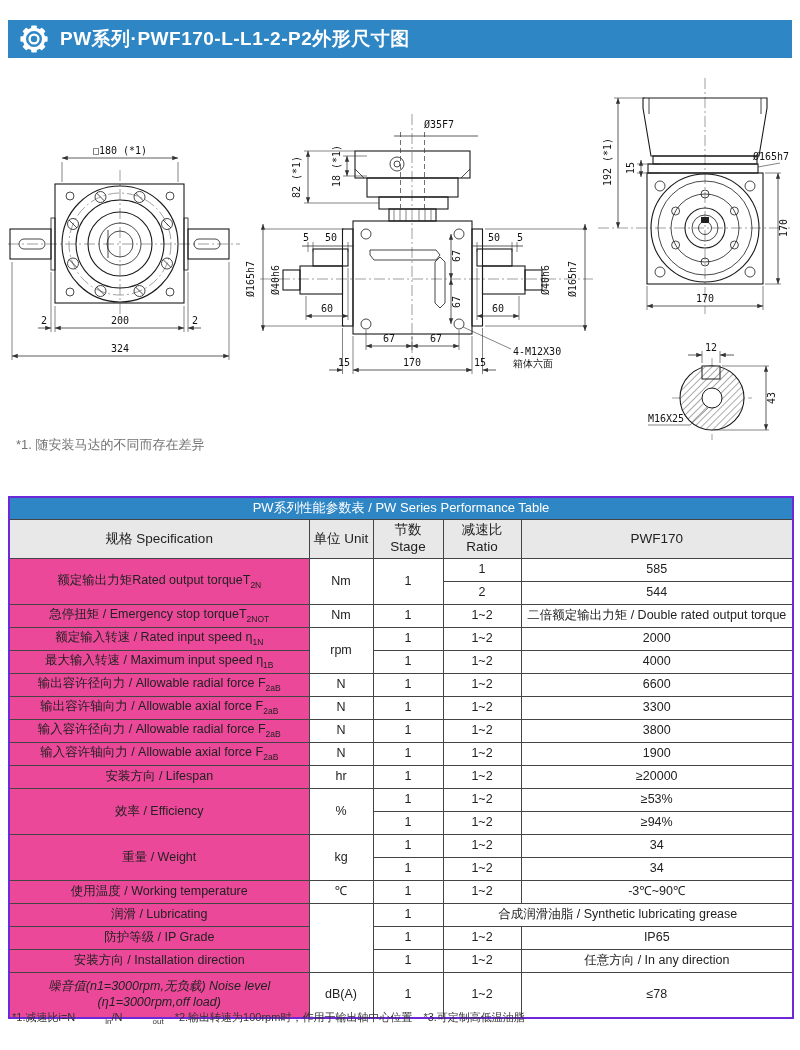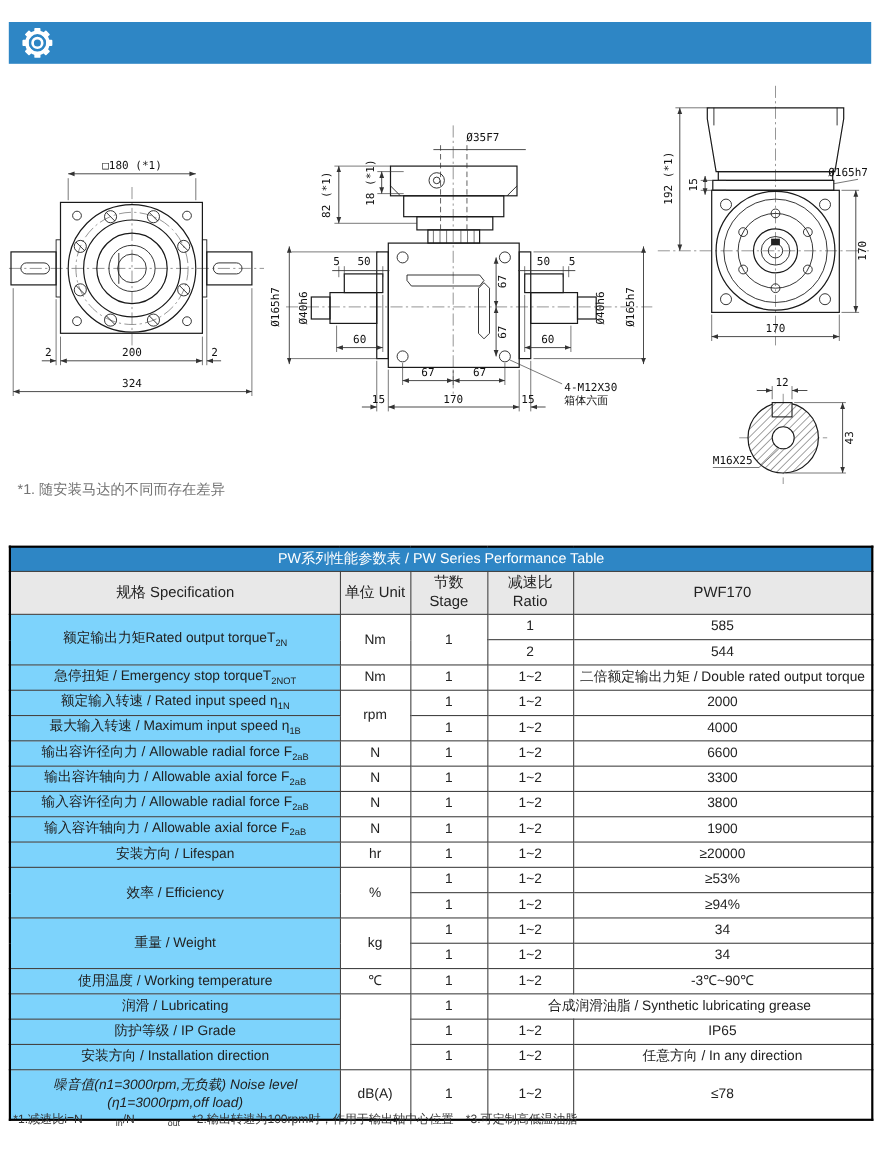--- a/index.html
+++ b/index.html
@@ -3,25 +3,25 @@
 <meta charset="utf-8">
 <style>
   html,body{margin:0;padding:0;}
   body{width:800px;height:1050px;position:relative;background:#fff;font-family:"Liberation Sans",sans-serif;}
   #titlebar{position:absolute;left:8px;top:20px;width:784px;height:38px;background:var(--accent,#2e86c5);display:flex;align-items:center;}
   #titlebar .gear{margin:0 10px 0 10px;flex:0 0 auto;}
   #titlebar .ttl-text{color:#fff;font-size:19px;font-weight:bold;letter-spacing:.5px;}
   #drw{position:absolute;left:8px;top:66px;}
   #note{position:absolute;left:16px;top:436px;font-size:13px;color:#737373;}
   #tablewrap{position:absolute;left:8px;top:496px;width:784px;}
-  table#perf{border-collapse:collapse;table-layout:fixed;width:784px;border:2px solid #000000;}
+  table#perf{border-collapse:collapse;table-layout:fixed;width:784px;border:2px solid #6d28d9;}
   #perf td{border:1px solid #444;text-align:center;vertical-align:middle;font-size:12.5px;color:#222;padding:0 2px;height:22px;line-height:1.25;}
   #perf td.ttl{background:var(--accent,#2e86c5);color:#fff;font-size:13px;height:21px;border-bottom:1px solid #444;}
   #perf td.hd{background:#e8e8e8;font-size:13.5px;height:38px;}
-  #perf td.spec{background:#7dd3fc;}
+  #perf td.spec{background:#ec4899;}
   #perf td.tall{height:44px;font-style:italic;}
   #perf sub{font-size:8.5px;}
   #footnote{position:absolute;left:12px;top:1010px;font-size:11px;color:#333;}
   #footnote sub{font-size:8px;padding-left:30px;}
   
   .ol{fill:none;stroke:#1a1a1a;stroke-width:1.1;}
   .o2{fill:none;stroke:#1a1a1a;stroke-width:.8;}
   .hid{fill:none;stroke:#333;stroke-width:.7;stroke-dasharray:5 3;}
   .cl{fill:none;stroke:#777;stroke-width:.7;stroke-dasharray:11 3 2 3;}
   .dm{fill:none;stroke:#333;stroke-width:.8;}
@@ -40,20 +40,21 @@
       <rect x="30" y="16.5" width="7" height="7" rx="1"></rect>
       <rect x="16.5" y="3" width="7" height="7" rx="1" transform="rotate(45 20 20)"></rect>
       <rect x="16.5" y="30" width="7" height="7" rx="1" transform="rotate(45 20 20)"></rect>
       <rect x="3" y="16.5" width="7" height="7" rx="1" transform="rotate(45 20 20)"></rect>
       <rect x="30" y="16.5" width="7" height="7" rx="1" transform="rotate(45 20 20)"></rect>
     </g>
     <circle cx="20" cy="20" r="12" fill="none" stroke="#fff" stroke-width="4"></circle>
     <circle cx="20" cy="20" r="12.5" fill="none" stroke="var(--accent,#2e86c5)" stroke-width="0"></circle>
     <circle cx="20" cy="20" r="5.5" fill="var(--accent,#2e86c5)" stroke="#fff" stroke-width="3"></circle>
   </svg>
+  <span class="ttl-text">PW系列·PWF170-L-L1-2-P2外形尺寸图</span>
 </div>
 
 <svg id="drw" width="784" height="392" viewBox="0 0 784 392">
   <defs>
     <marker id="ar" viewBox="0 0 10 10" refX="9" refY="5" markerWidth="8" markerHeight="8" orient="auto-start-reverse">
       <path d="M0,1.6 L9,5 L0,8.4 z" fill="#333"></path>
     </marker>
     <pattern id="h1" width="5" height="5" patternUnits="userSpaceOnUse" patternTransform="rotate(45)">
       <rect width="5" height="5" fill="#fff"></rect>
       <line x1="0" y1="0" x2="0" y2="5" stroke="#555" stroke-width="1"></line>

